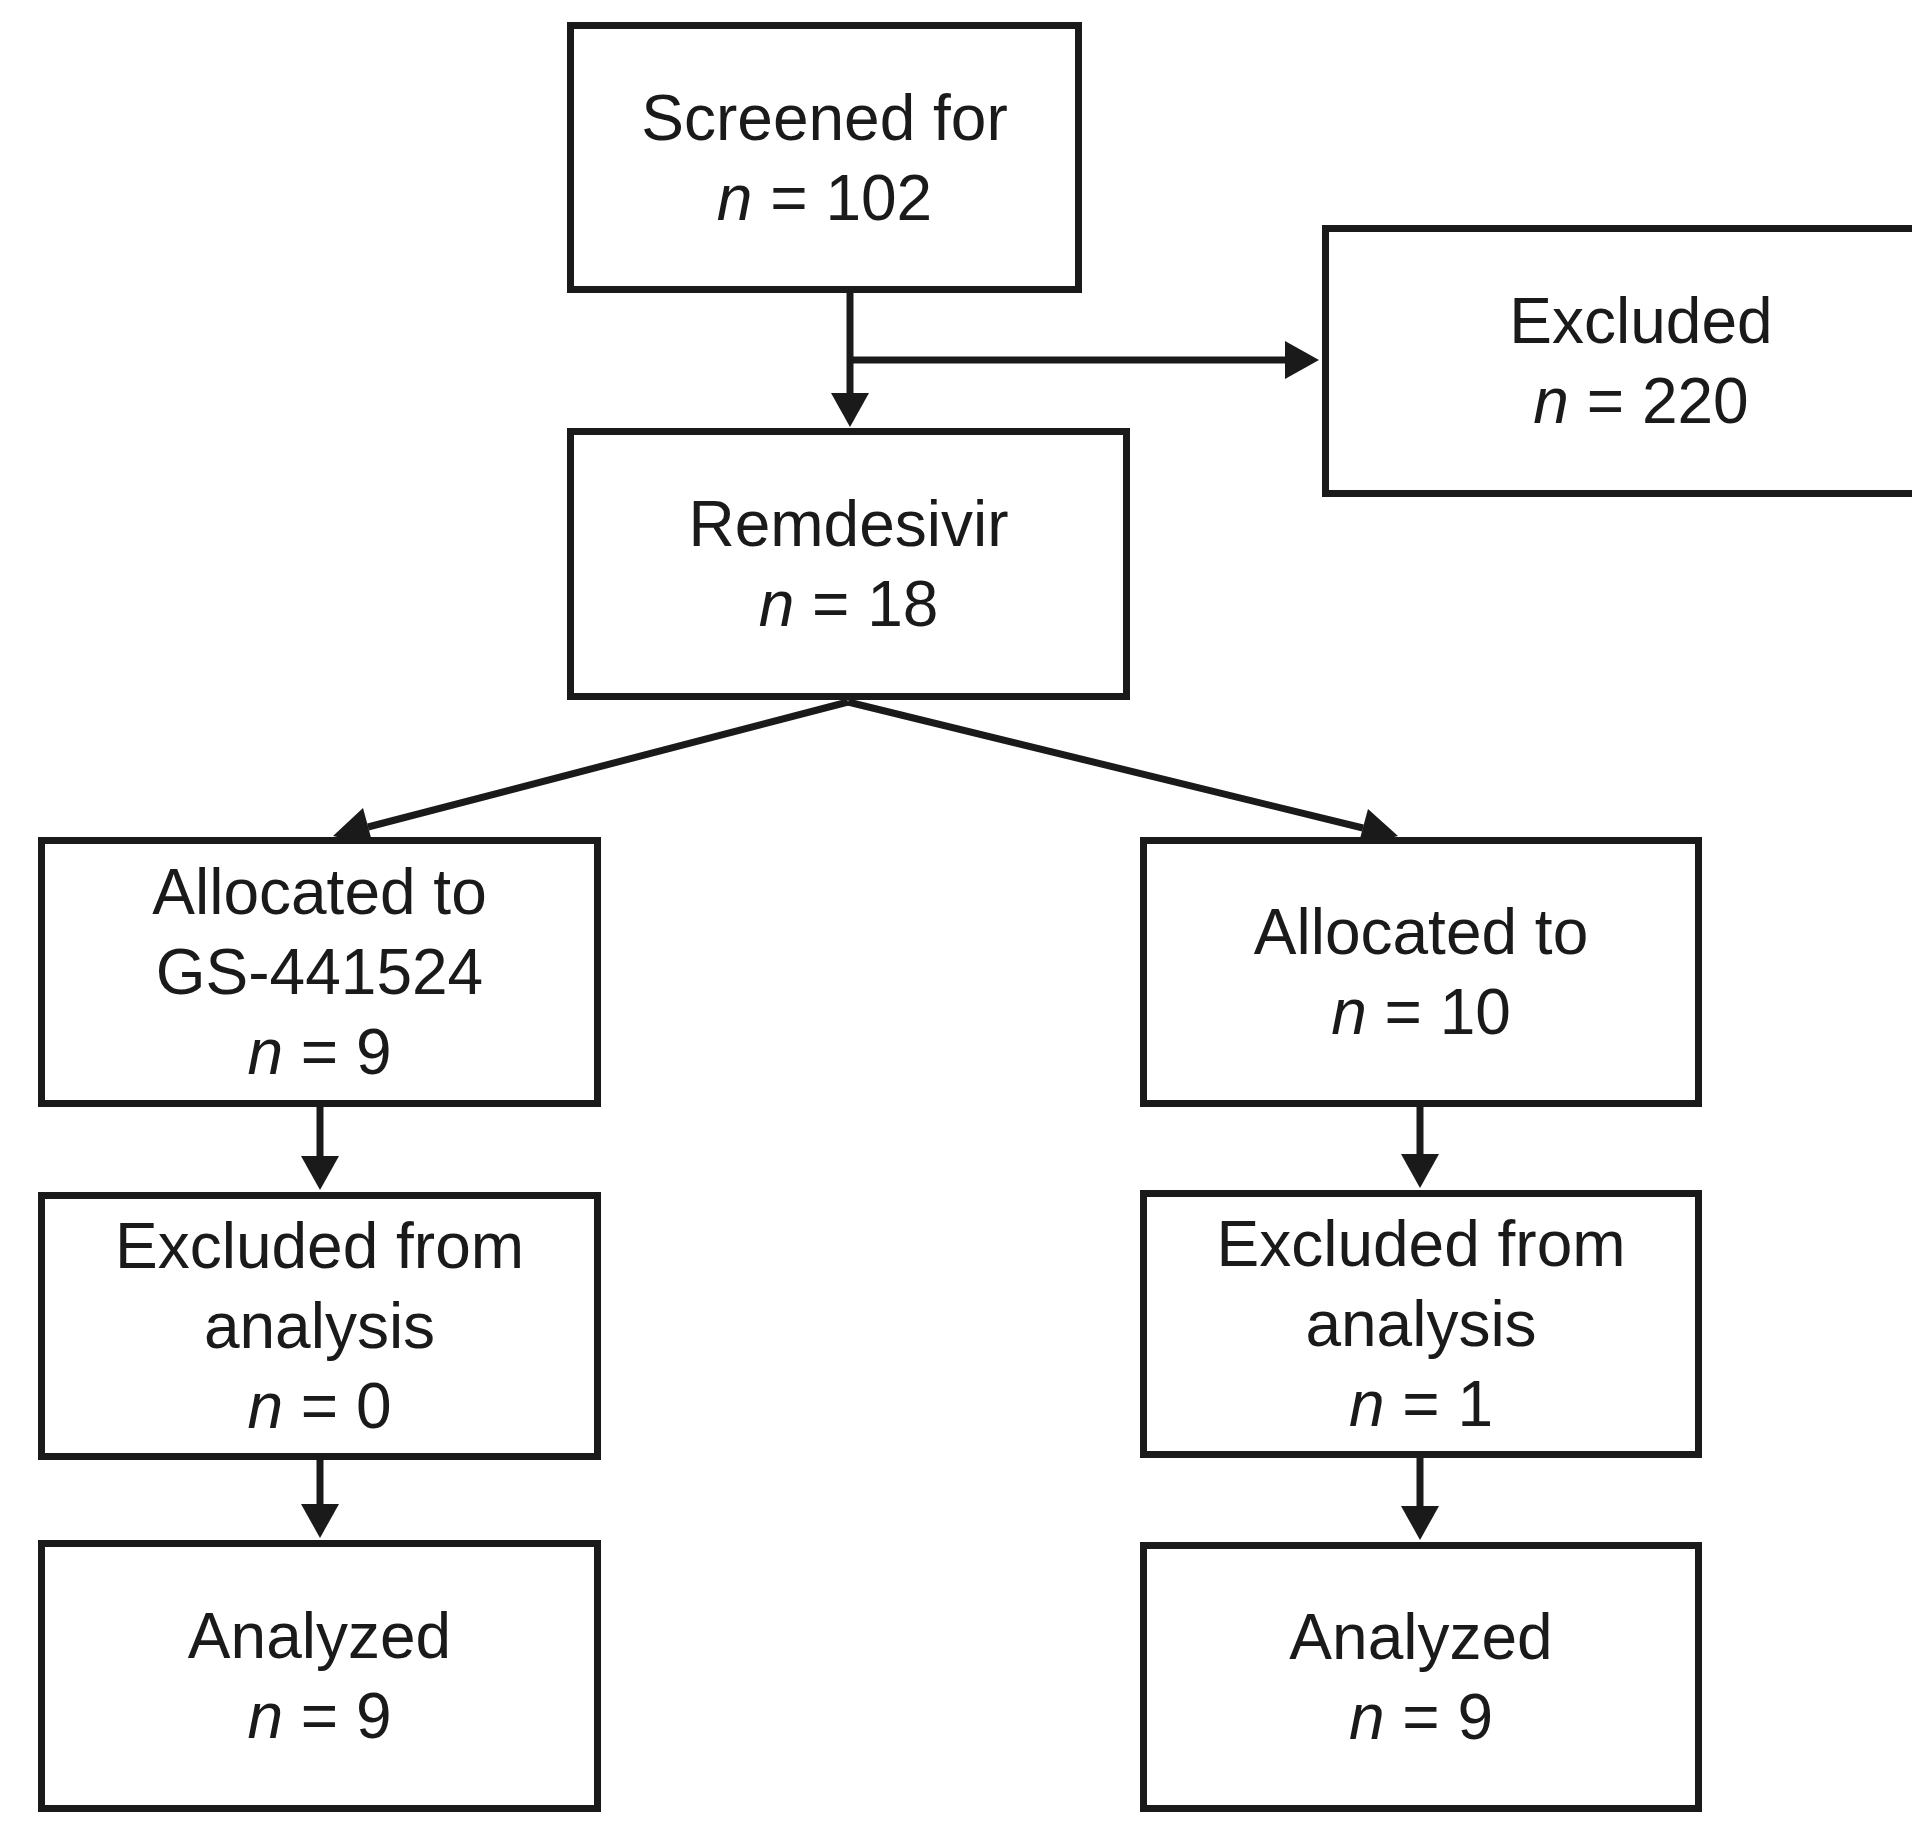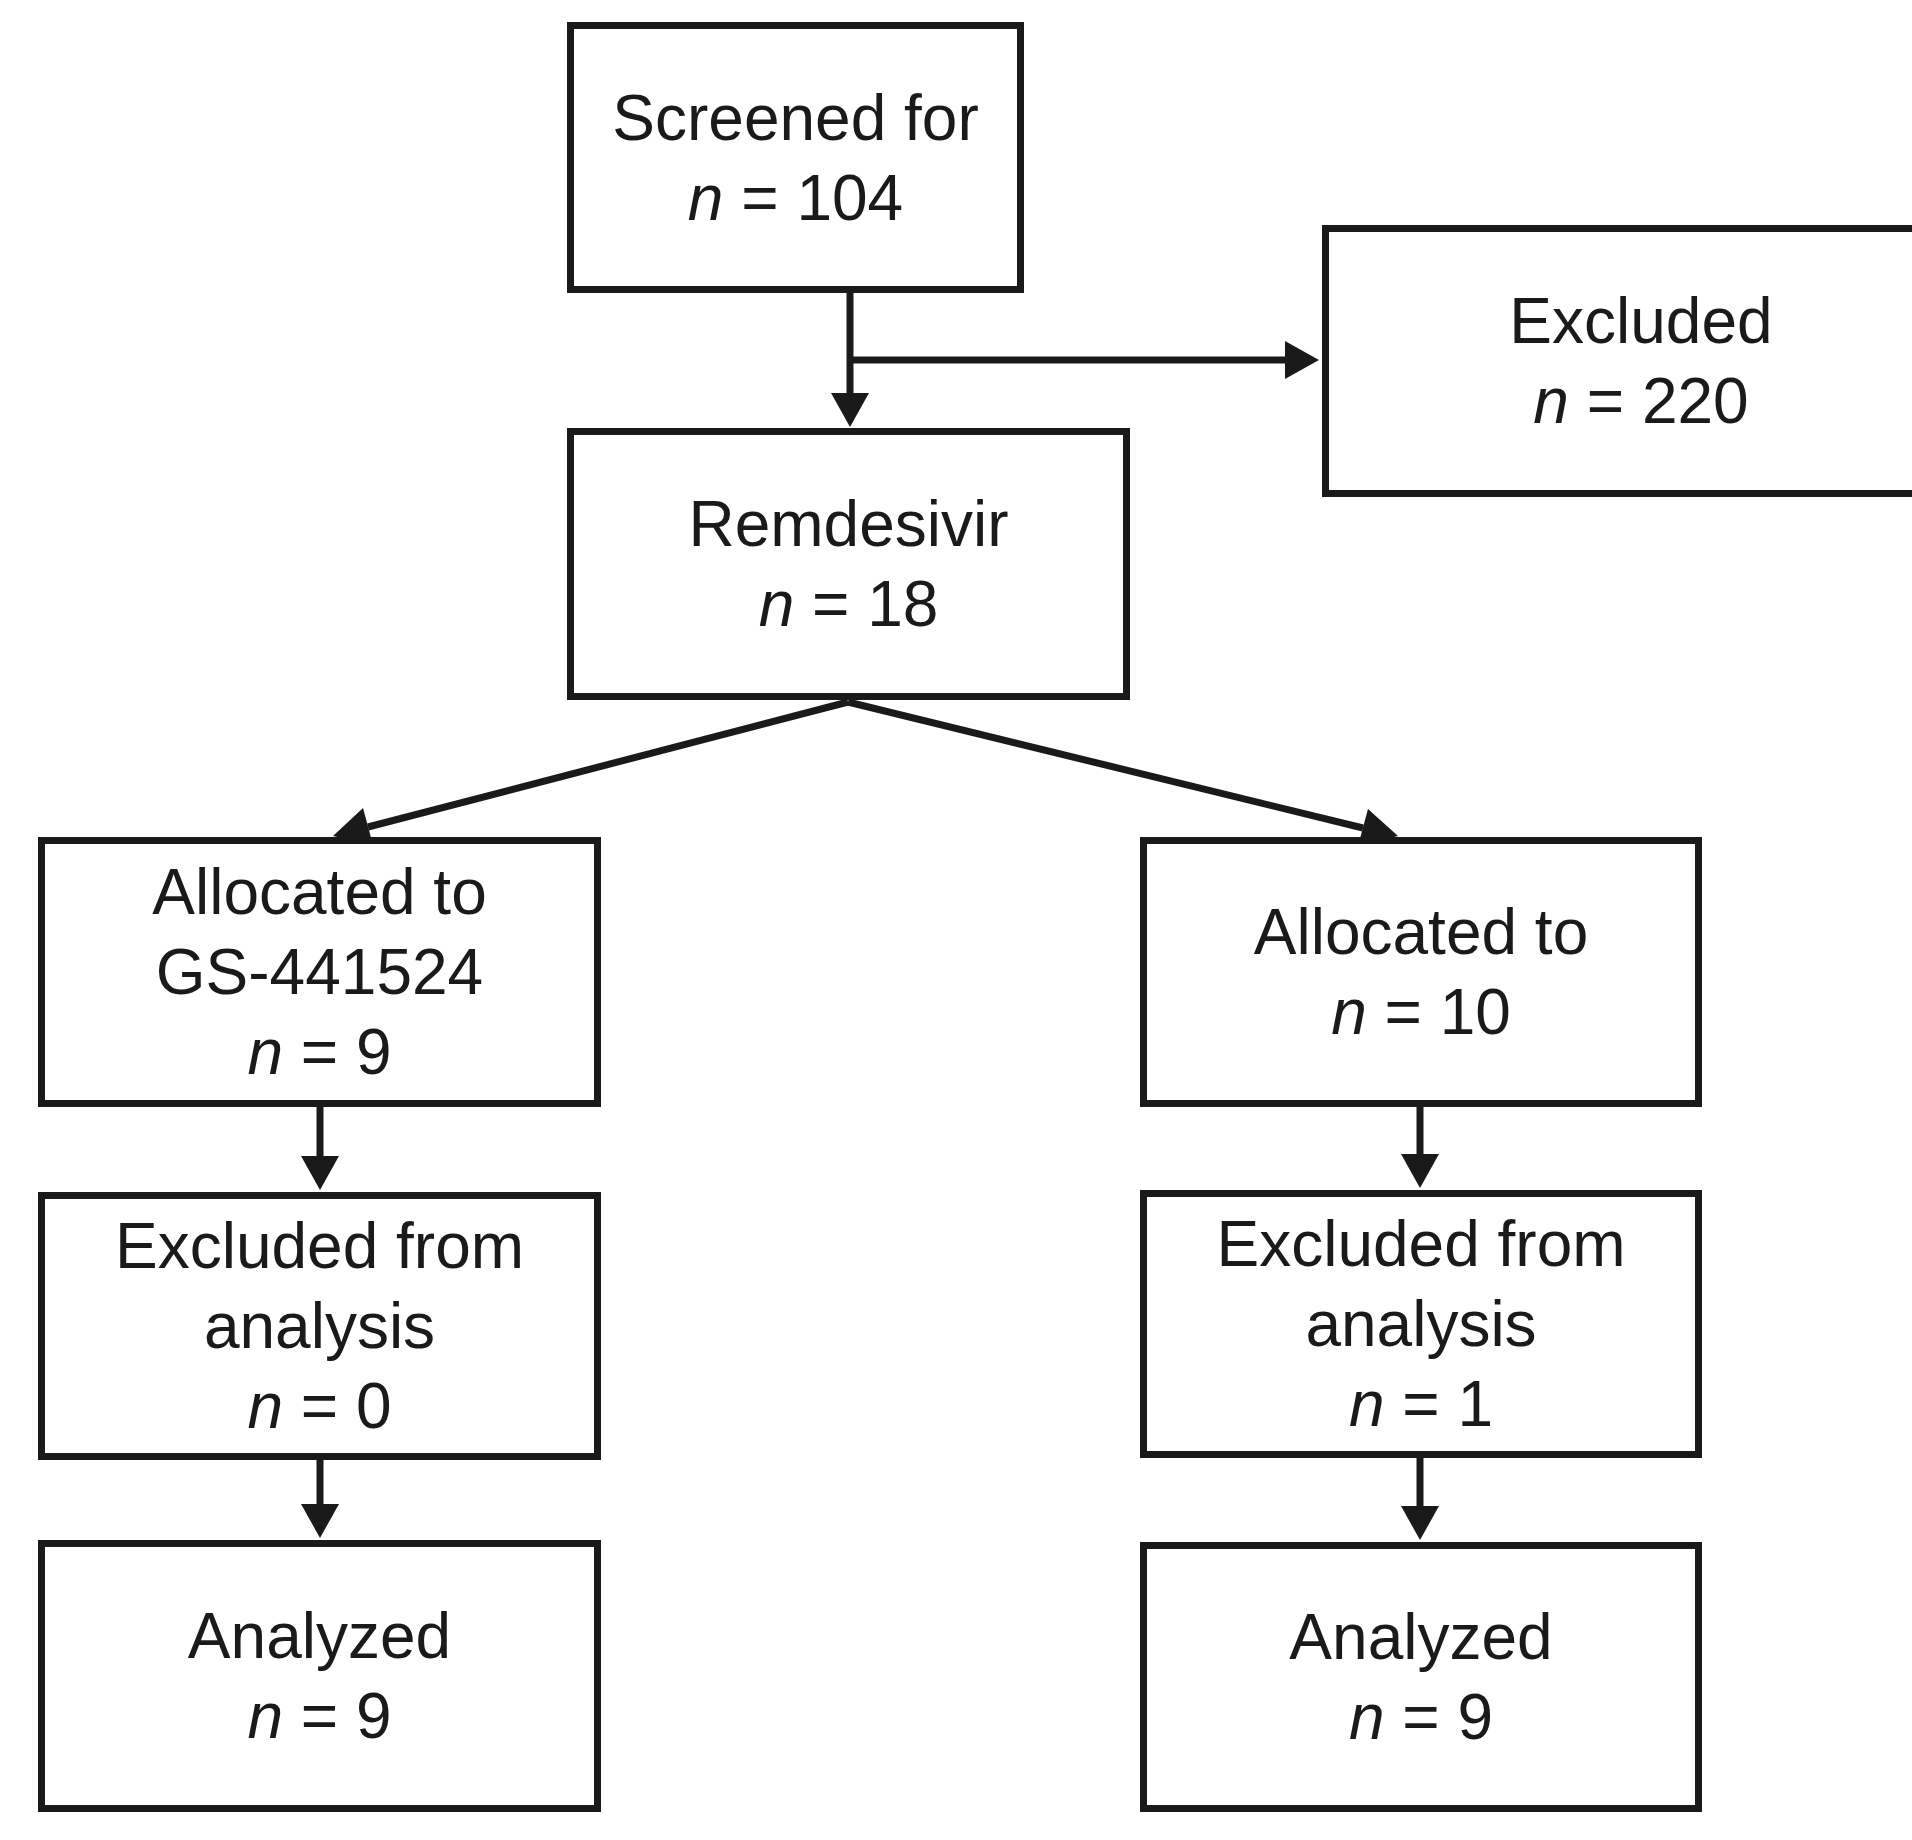--- a/index.html
+++ b/index.html
@@ -51,21 +51,21 @@
     justify-content: center;
     text-align: center;
     font-size: 64px;
     line-height: 80px;
     color: var(--text, #1a1a1a);
   }
   .node .nvar {
     font-style: italic;
   }
   
-  #box-screened      { left: 567px;  top: 22px;   width: 457px; height: 271px; }
+  #box-screened      { left: 567px;  top: 22px;   width: 515px; height: 271px; }
   #box-excluded      { left: 1322px; top: 225px;  width: 638px; height: 272px; }
   #box-randomized    { left: 567px;  top: 428px;  width: 563px; height: 272px; }
   #box-alloc-gs      { left: 38px;   top: 837px;  width: 563px; height: 270px; }
   #box-alloc-rem     { left: 1140px; top: 837px;  width: 562px; height: 270px; }
   #box-exclana-gs    { left: 38px;   top: 1192px; width: 563px; height: 268px; }
   #box-exclana-rem   { left: 1140px; top: 1190px; width: 562px; height: 268px; }
   #box-analyzed-gs   { left: 38px;   top: 1540px; width: 563px; height: 272px; }
   #box-analyzed-rem  { left: 1140px; top: 1542px; width: 562px; height: 270px; }
 </style>
 </head>
@@ -95,21 +95,21 @@
 
     <line class="edge-line" x1="1420" y1="1104" x2="1420" y2="1154"></line>
     <polygon class="edge-head" points="1420,1188 1401,1154 1439,1154"></polygon>
 
     <line class="edge-line" x1="1420" y1="1455" x2="1420" y2="1506"></line>
     <polygon class="edge-head" points="1420,1540 1401,1506 1439,1506"></polygon>
   </svg>
 
   <div class="node" id="box-screened">
     <div>Screened for</div>
-    <div><span class="nvar">n</span><span> = 104</span></div>
+    <div><span class="nvar">n</span><span> = 102</span></div>
   </div>
 
   <div class="node" id="box-excluded">
     <div>Excluded</div>
     <div><span class="nvar">n</span><span> = 220</span></div>
   </div>
 
   <div class="node" id="box-randomized">
     <div>Remdesivir</div>
     <div><span class="nvar">n</span><span> = 18</span></div>

